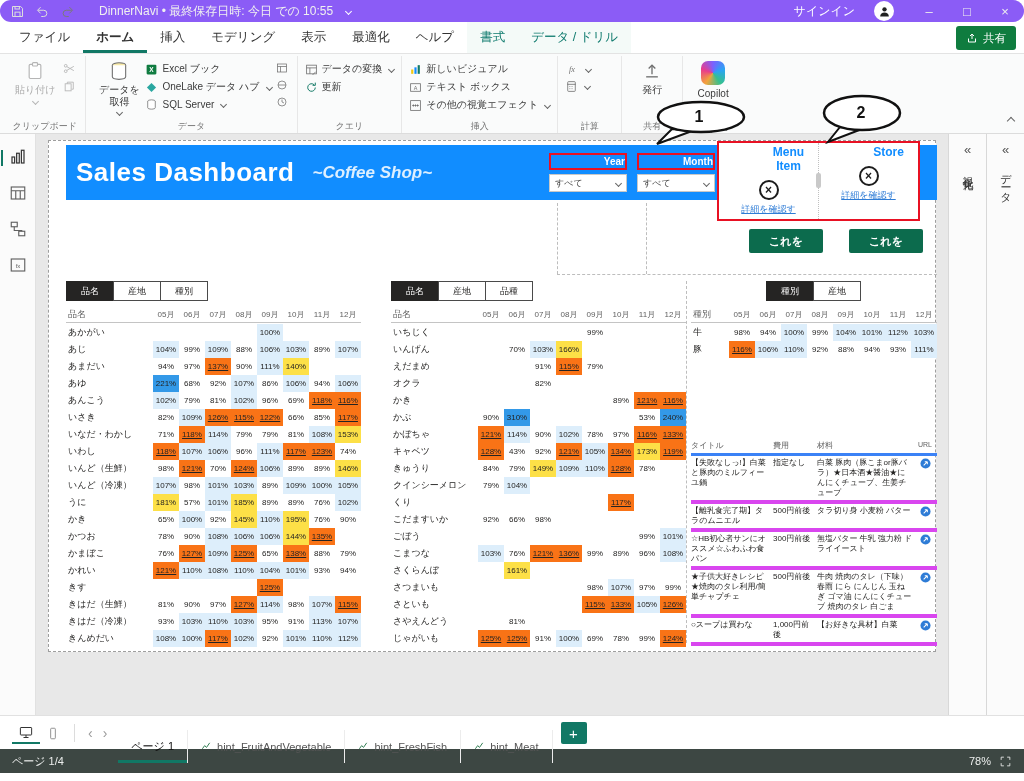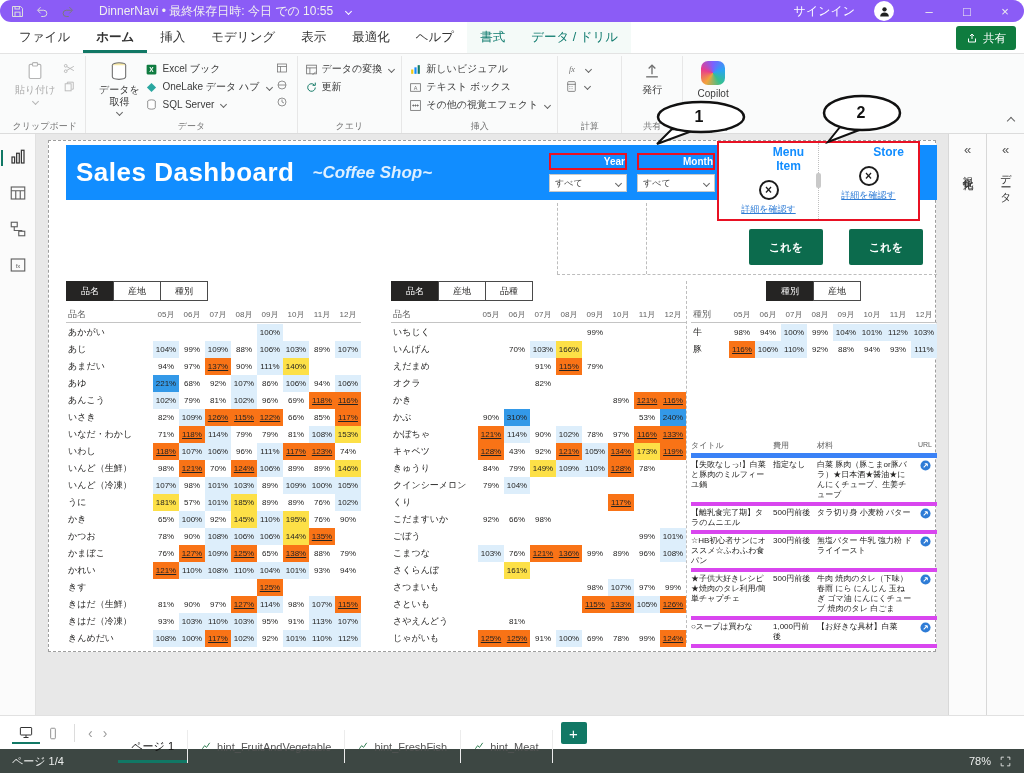--- a/index.html
+++ b/index.html
@@ -54,38 +54,38 @@
 .slicer{position:absolute;width:78px;}
 .slicer-label{border:2px solid #e81123;color:#fff;font-size:10px;font-weight:bold;text-align:right;height:17px;line-height:13px;}
 .slicer-dd{margin-top:4px;background:#fff;height:18px;font-size:9px;color:#444;display:flex;align-items:center;justify-content:space-between;padding:0 5px;border:1px solid #c8c8c8;}
 .cards{position:absolute;left:668px;top:0;width:203px;height:80px;background:#fff;border:2px solid #e81123;display:flex;}
 .card{flex:1;position:relative;padding-top:2px;}
 .card+.card{border-left:1px dotted #c0c0c0;}
 .card-title{color:#118DFF;font-weight:bold;font-size:12px;text-align:center;padding-left:40px;}
 .xcircle{width:20px;height:20px;border:2px solid #1c1c1c;border-radius:50%;margin:7px auto 3px auto;display:flex;align-items:center;justify-content:center;font-size:12px;font-weight:bold;color:#1c1c1c;}
 .card-link{color:#2e7cd6;font-size:9px;text-align:center;text-decoration:underline;}
 .handle{position:absolute;top:30px;width:5px;height:15px;background:#c9c9c9;border-radius:2px;}
-.greenbtn{position:absolute;top:88px;width:74px;height:36px;background:#0c6b4d;color:#fff;font-size:11px;font-weight:bold;display:flex;align-items:center;justify-content:center;border-radius:2px;}
+.greenbtn{position:absolute;top:88px;width:74px;height:24px;background:#0c6b4d;color:#fff;font-size:11px;font-weight:bold;display:flex;align-items:center;justify-content:center;border-radius:2px;}
 .guide-v{position:absolute;border-left:1px dashed #bdbdbd;}
 .guide-h{position:absolute;border-top:1px dashed #bdbdbd;}
 .fgroup{position:absolute;top:140px;display:flex;}
 .fbtn{width:48px;height:20px;border:1px solid #4a4a4a;background:#fff;color:#252423;font-size:9px;display:flex;align-items:center;justify-content:center;margin-right:-1px;}
 .fbtn.sel{background:#252423;color:#fff;border-color:#252423;}
 
 .mtable{position:absolute;top:166px;font-size:8px;color:#252423;}
 .trow{display:flex;height:17px;}
 .tcell{width:26px;display:flex;align-items:center;justify-content:center;}
 .tname{width:87px;justify-content:flex-start;font-size:9px;padding-left:2px;}
 #meat-table .tname{width:38px;}
 .thead .tcell{color:#616161;border-bottom:1px solid #c4c4c4;height:16px;}
 .c1{background:#ddeefb;}.c2{background:#f97316;text-decoration:underline;}.c3{background:#fde047;}.c4{background:#3399e8;}
 
 .rtable{position:absolute;left:642px;top:298px;width:246px;font-size:8px;line-height:1.25;color:#252423;max-height:214px;overflow:hidden;}
 .rrow{display:flex;border-bottom:4px solid #d946ef;padding:2px 0;}
-.rrow.rhead{color:#616161;border-bottom:5px solid #3b82f6;padding-bottom:2px;}
+.rrow.rhead{color:#616161;border-bottom:3px solid #3b82f6;padding-bottom:2px;}
 .rc-title{width:82px;padding-right:3px;}
 .rc-cost{width:44px;padding-right:2px;}
 .rc-mat{width:98px;padding-right:2px;}
 .rc-url{width:20px;display:flex;justify-content:center;align-items:flex-start;font-size:7px;}
 
 .pagebar{height:34px;background:#fff;border-top:1px solid #e1e1e1;display:flex;align-items:center;padding-left:12px;font-size:11px;color:#444;}
 .vicon{padding:4px 6px 2px 6px;}
 .vicon.active{border-bottom:2px solid #117865;}
 .pb-sep{width:1px;height:18px;background:#dcdcdc;margin:0 8px;}
 .navarrow{color:#9a9a9a;font-size:14px;padding:0 5px;}

